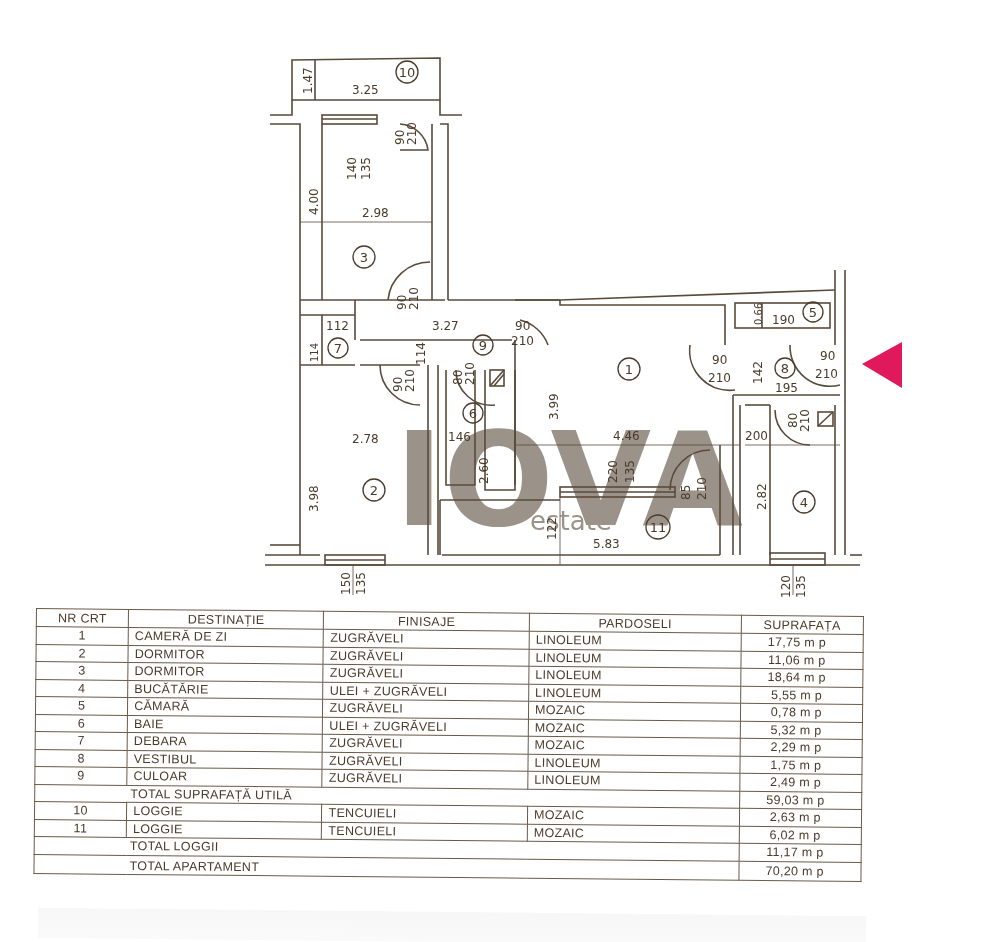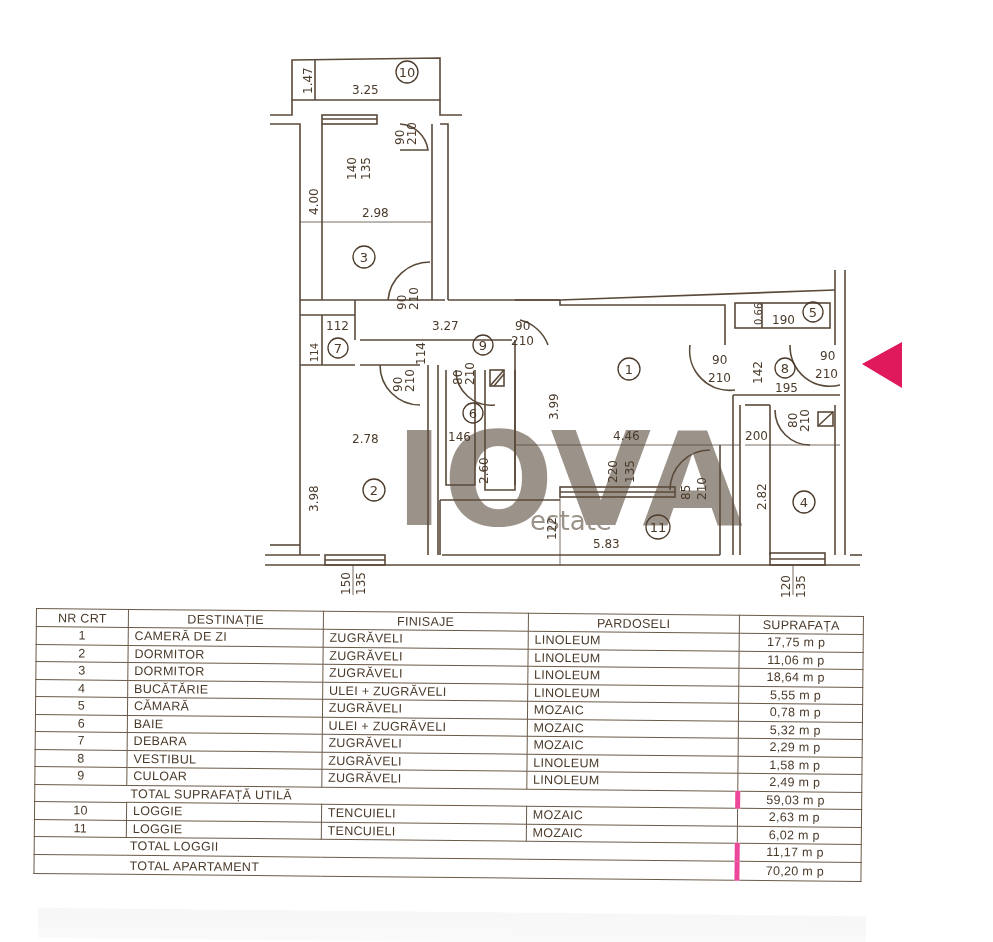--- a/index.html
+++ b/index.html
@@ -14,21 +14,21 @@
   table.leg { border-collapse: collapse; width: 828px; font-family: "Liberation Sans", sans-serif;
               font-size: 12.5px; color: #4a3a2a; letter-spacing: 0.3px; }
   table.leg td, table.leg th { border: 1px solid #6b5a48; padding: 0 6px; height: 16.5px; line-height: 16px; font-weight: normal; white-space: nowrap; }
   table.leg th { text-align: center; height: 17px; }
   .c-nr { width: 78px; text-align: center; }
   .c-dest { width: 180px; }
   .c-fin { width: 190px; }
   .c-par { width: 196px; }
   .c-sup { width: 98px; text-align: center; padding-right: 16px !important; }
   .tot td { border-left: none; border-right: none; }
-  .tot td.c-sup { border-left: 5px solid #ec4899; border-radius: 6px; }
+  .tot td.c-sup { border-left: 1px solid #ec4899; border-radius: 6px; }
   .tot-label { padding-left: 95px !important; }
   .grand td { height: 34px; }
   .fade-strip { position: absolute; left: 38px; top: 912px; width: 828px; height: 30px;
                 background: linear-gradient(#f7f7f7, #fafafa); transform: rotate(0.6deg); }
 </style>
 </head>
 <body>
 
 <svg id="plan" viewBox="0 0 993 600" xmlns="http://www.w3.org/2000/svg">
 
@@ -270,21 +270,21 @@
           <td class="c-dest">DEBARA</td>
           <td class="c-fin">ZUGRĂVELI</td>
           <td class="c-par">MOZAIC</td>
           <td class="c-sup">2,29 m p</td>
         </tr>
       <tr>
           <td class="c-nr">8</td>
           <td class="c-dest">VESTIBUL</td>
           <td class="c-fin">ZUGRĂVELI</td>
           <td class="c-par">LINOLEUM</td>
-          <td class="c-sup">1,58 m p</td>
+          <td class="c-sup">1,75 m p</td>
         </tr>
       <tr>
           <td class="c-nr">9</td>
           <td class="c-dest">CULOAR</td>
           <td class="c-fin">ZUGRĂVELI</td>
           <td class="c-par">LINOLEUM</td>
           <td class="c-sup">2,49 m p</td>
         </tr>
       <tr class="tot">
         <td colspan="4" class="tot-label" style="border-left:1px solid #6b5a48">TOTAL SUPRAFAȚĂ UTILĂ</td>

